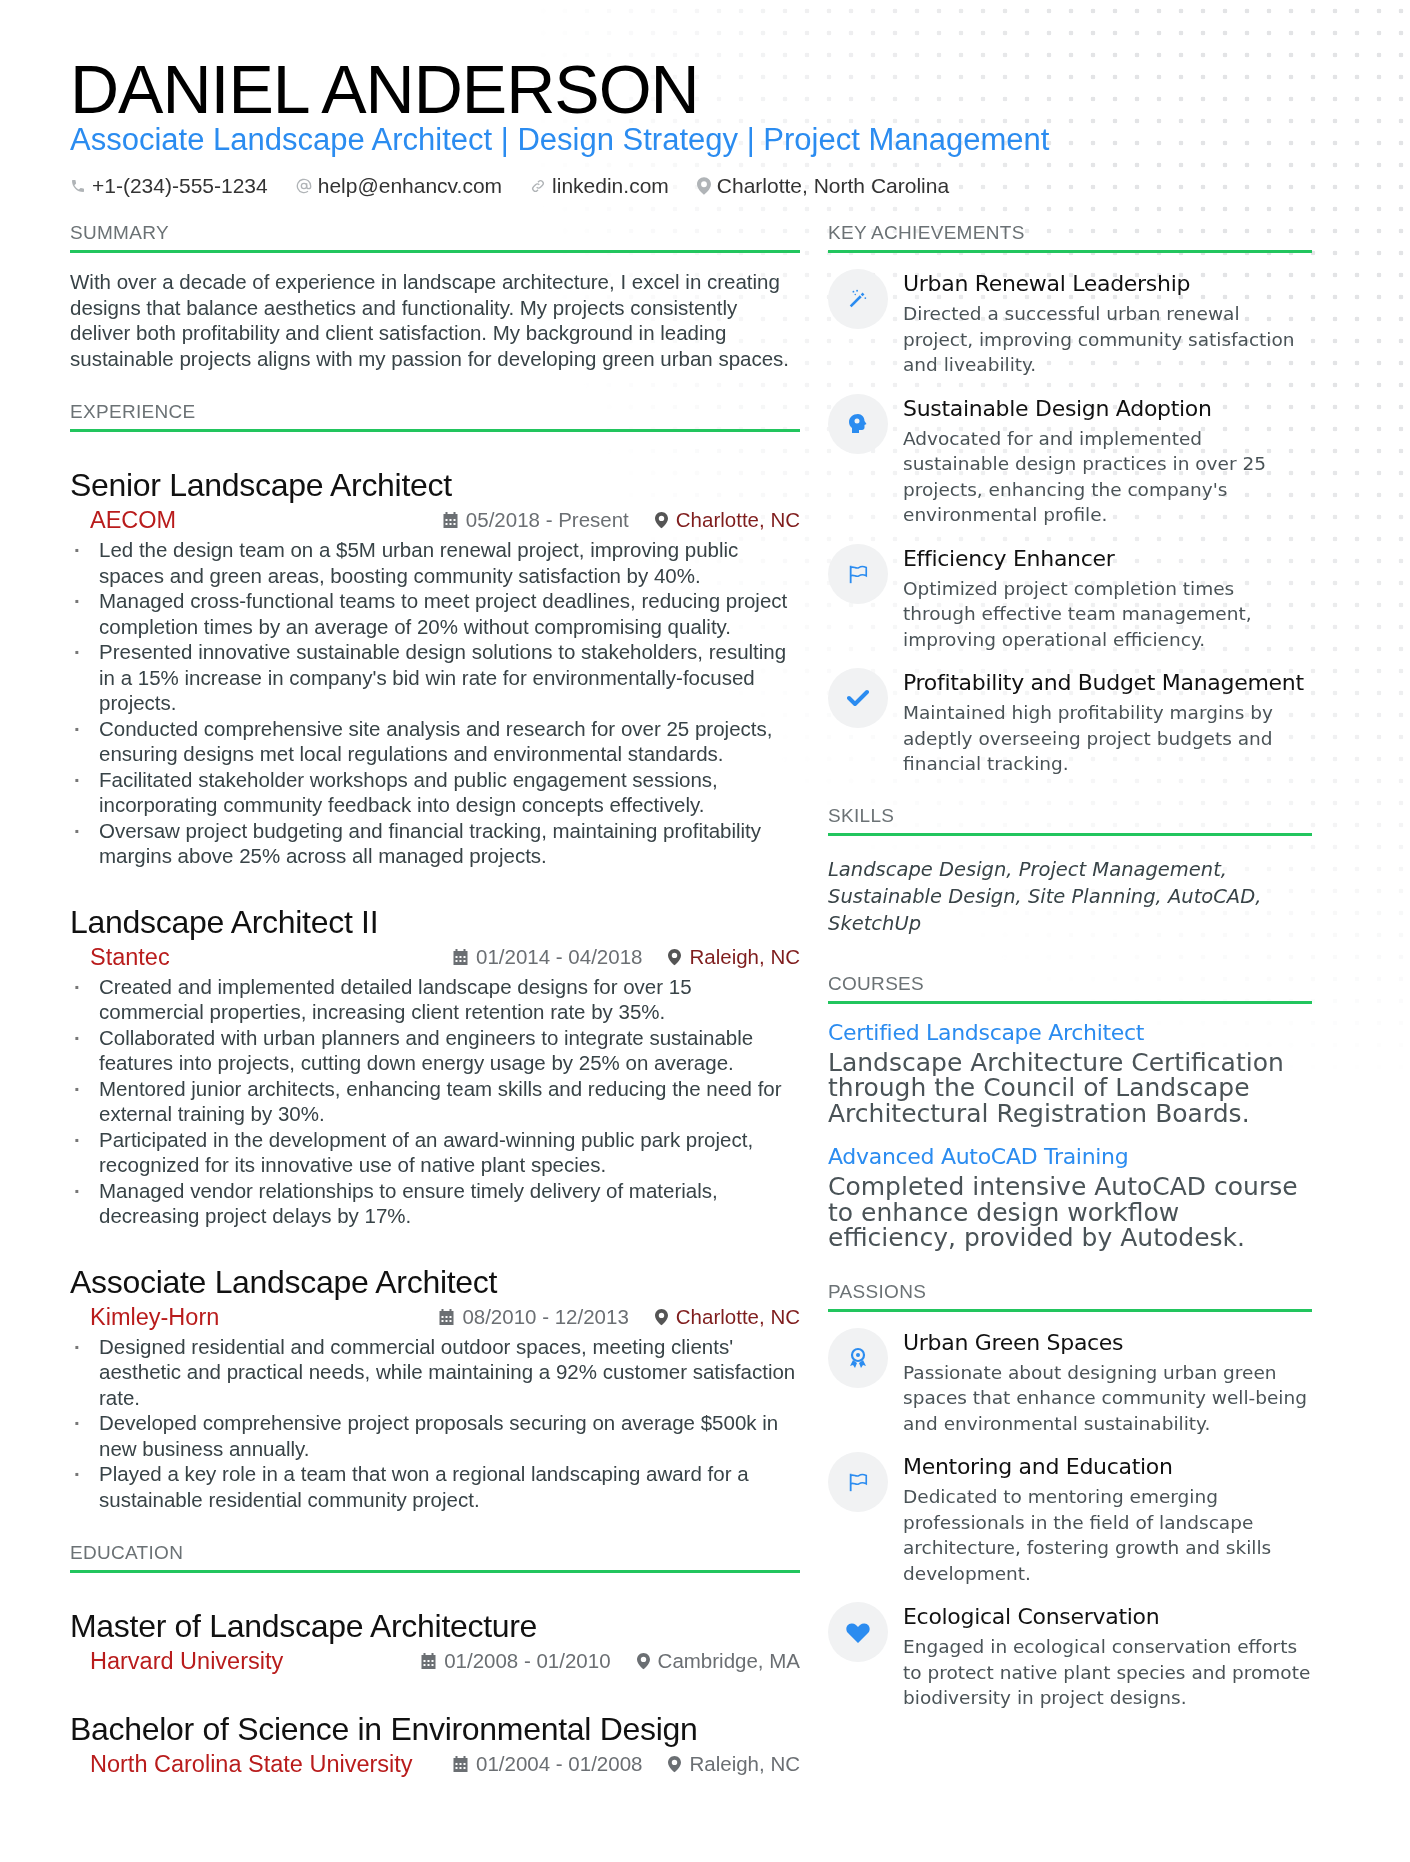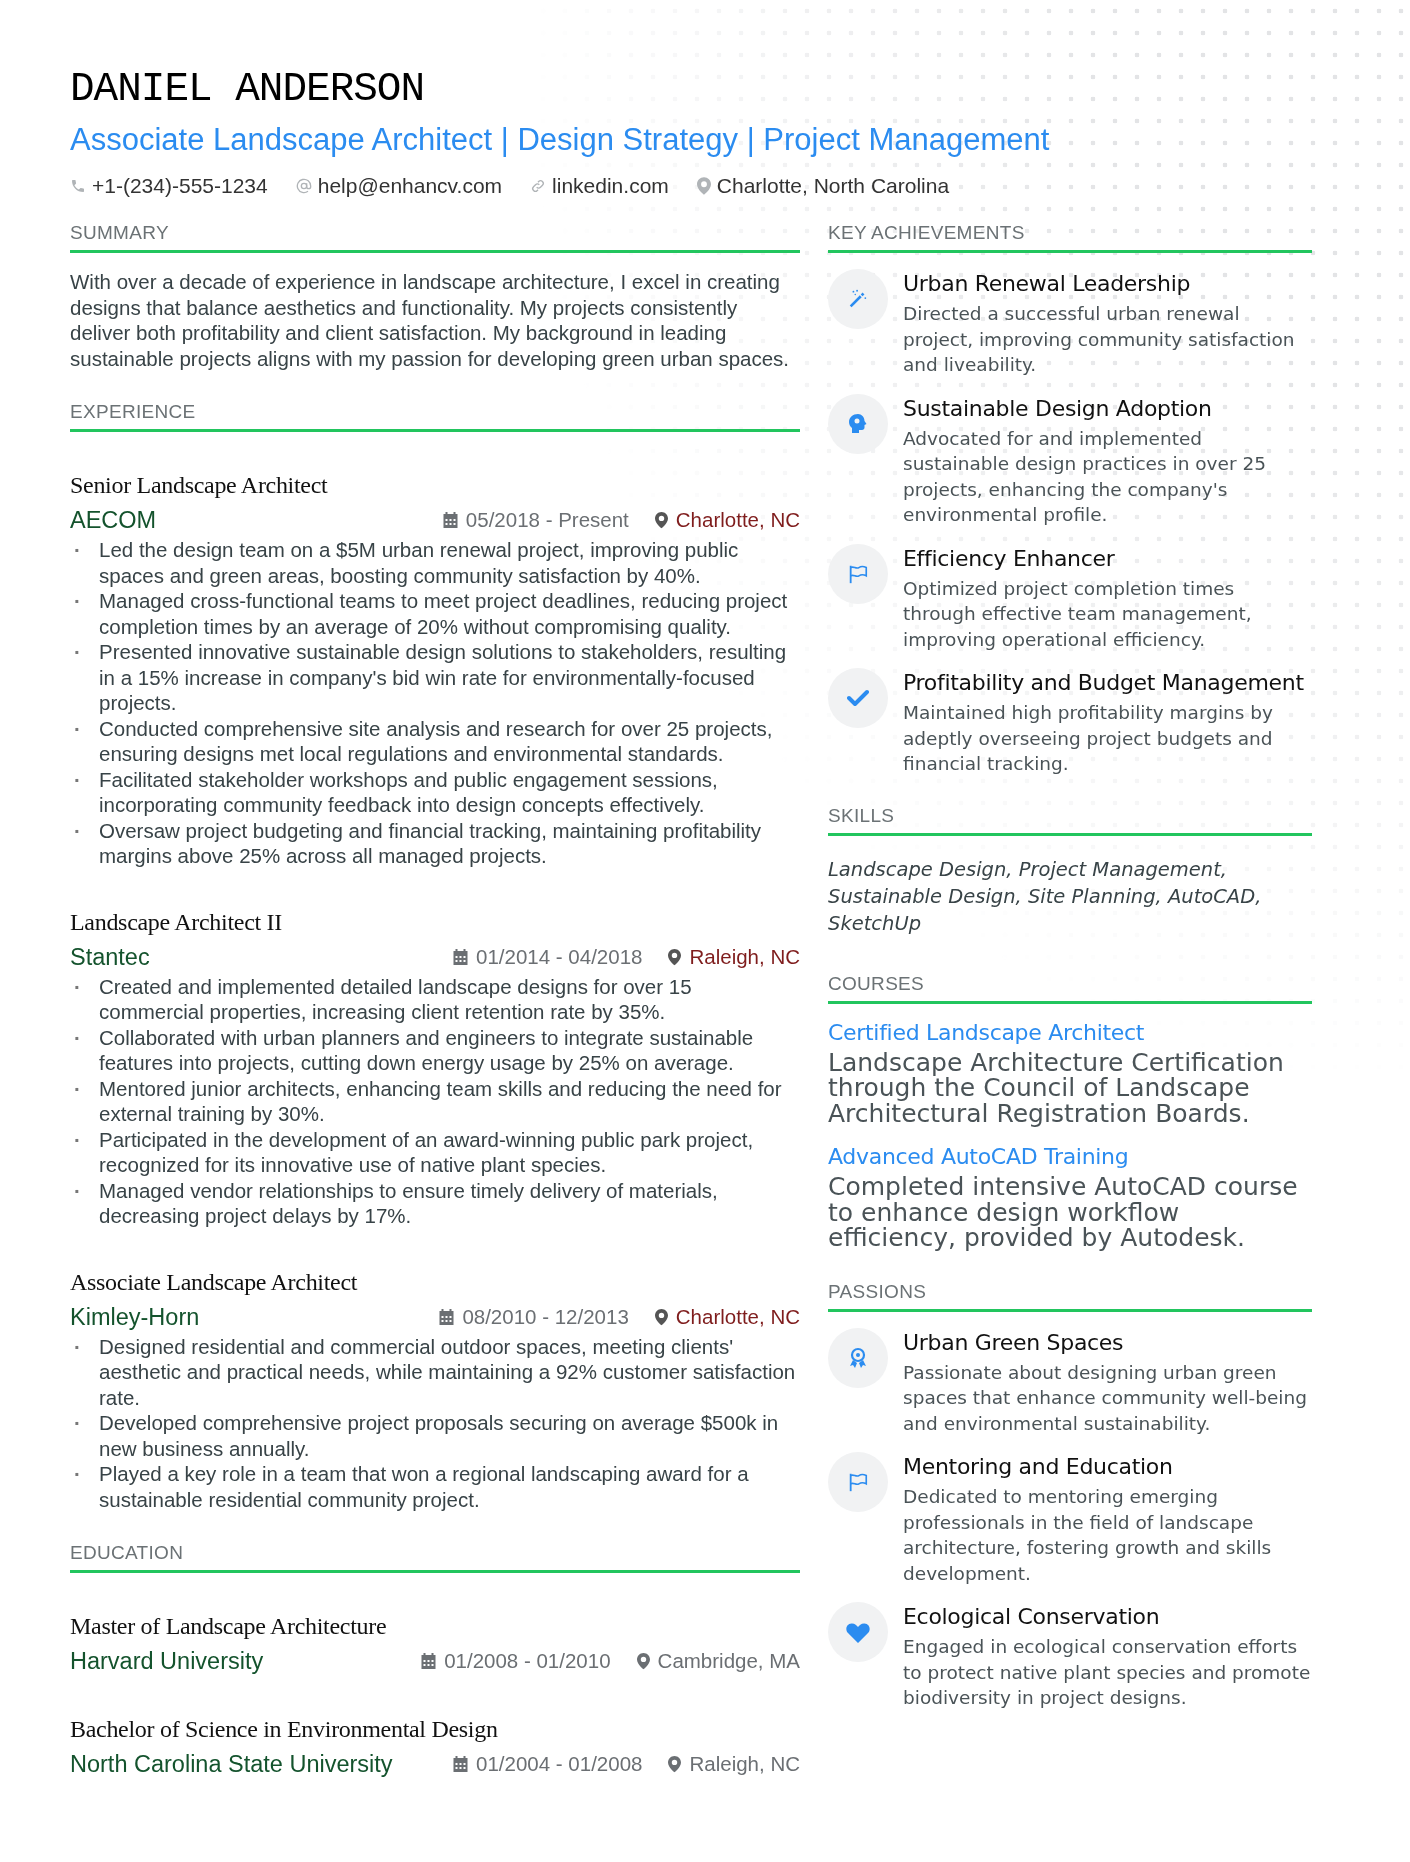--- a/index.html
+++ b/index.html
@@ -14,22 +14,22 @@
     position: absolute; right: 0; top: 0; width: 900px; height: 1100px;
     background-image: radial-gradient(circle, #e3e4e6 2.2px, transparent 2.6px);
     background-size: 22px 22px;
     -webkit-mask-image: radial-gradient(ellipse at 100% 0%, rgba(0,0,0,1) 25%, rgba(0,0,0,0.6) 45%, rgba(0,0,0,0) 70%);
             mask-image: radial-gradient(ellipse at 100% 0%, rgba(0,0,0,1) 25%, rgba(0,0,0,0.6) 45%, rgba(0,0,0,0) 70%);
     z-index: 0;
   }
   .page { position: relative; z-index: 1; padding: 58px 0 0 70px; }
 
   .name {
-    font-family: Liberation Mono, monospace;
-    font-size: 41px; line-height: 62px; color: #000; letter-spacing: -1px;
+    font-family: Liberation Sans, sans-serif;
+    font-size: 68px; line-height: 62px; color: #000; letter-spacing: -1px;
     font-weight: normal;
   }
   .headline {
     font-size: 31px; line-height: 40px; color: #2b8cf0; margin-top: 0px;
   }
   .contacts { display: flex; align-items: center; margin-top: 14px; font-size: 21px; color: #333; }
   .contact { display: flex; align-items: center; margin-right: 28px; }
   .contact svg { margin-right: 6px; }
 
   .columns { display: flex; margin-top: 22px; }
@@ -37,23 +37,23 @@
   .right { width: 484px; margin-left: 28px; }
 
   .section-title {
     font-size: 19px; color: #6b7275; letter-spacing: 0.3px;
     border-bottom: 3px solid #22c55e; padding-bottom: 4px; line-height: 26px;
   }
   .summary-text { font-size: 20.5px; line-height: 25.5px; color: #384347; margin-top: 16px; }
 
   .exp-section { margin-top: 28px; }
   .job { margin-top: 14px; }
-  .job-title { font-family: Liberation Serif, serif; font-size: 24px; color: #111; line-height: 32px; letter-spacing: -0.3px; margin-top: 37px;}
+  .job-title { font-family: Liberation Sans, sans-serif; font-size: 32px; color: #111; line-height: 32px; letter-spacing: -0.3px; margin-top: 37px;}
   .job-meta { display: flex; align-items: center; justify-content: space-between; margin-top: 4px; }
-  .company { font-size: 23.5px; color: #14532d; line-height: 30px; }
+  .company { font-size: 23.5px; color: #b91c1c; line-height: 30px; margin-left: 20px; }
   .meta-right { display: flex; align-items: center; font-size: 20.5px; color: #6b6f73; }
   .meta-right .date { display: flex; align-items: center; }
   .meta-right .loc { display: flex; align-items: center; margin-left: 26px; color: #7f1d1d;}
   .meta-right svg { margin-right: 8px; }
   .bullets { list-style: none; margin-top: 2px; }
   .bullets li { position: relative; padding-left: 29px; font-size: 20.5px; line-height: 25.5px; color: #384347; }
   .bullets li::before { content: "·"; position: absolute; left: 4px; top: 0; color: #777; font-weight: bold; }
 
   .edu-section { margin-top: 28px; }
   .edu { margin-top: 14px; }

